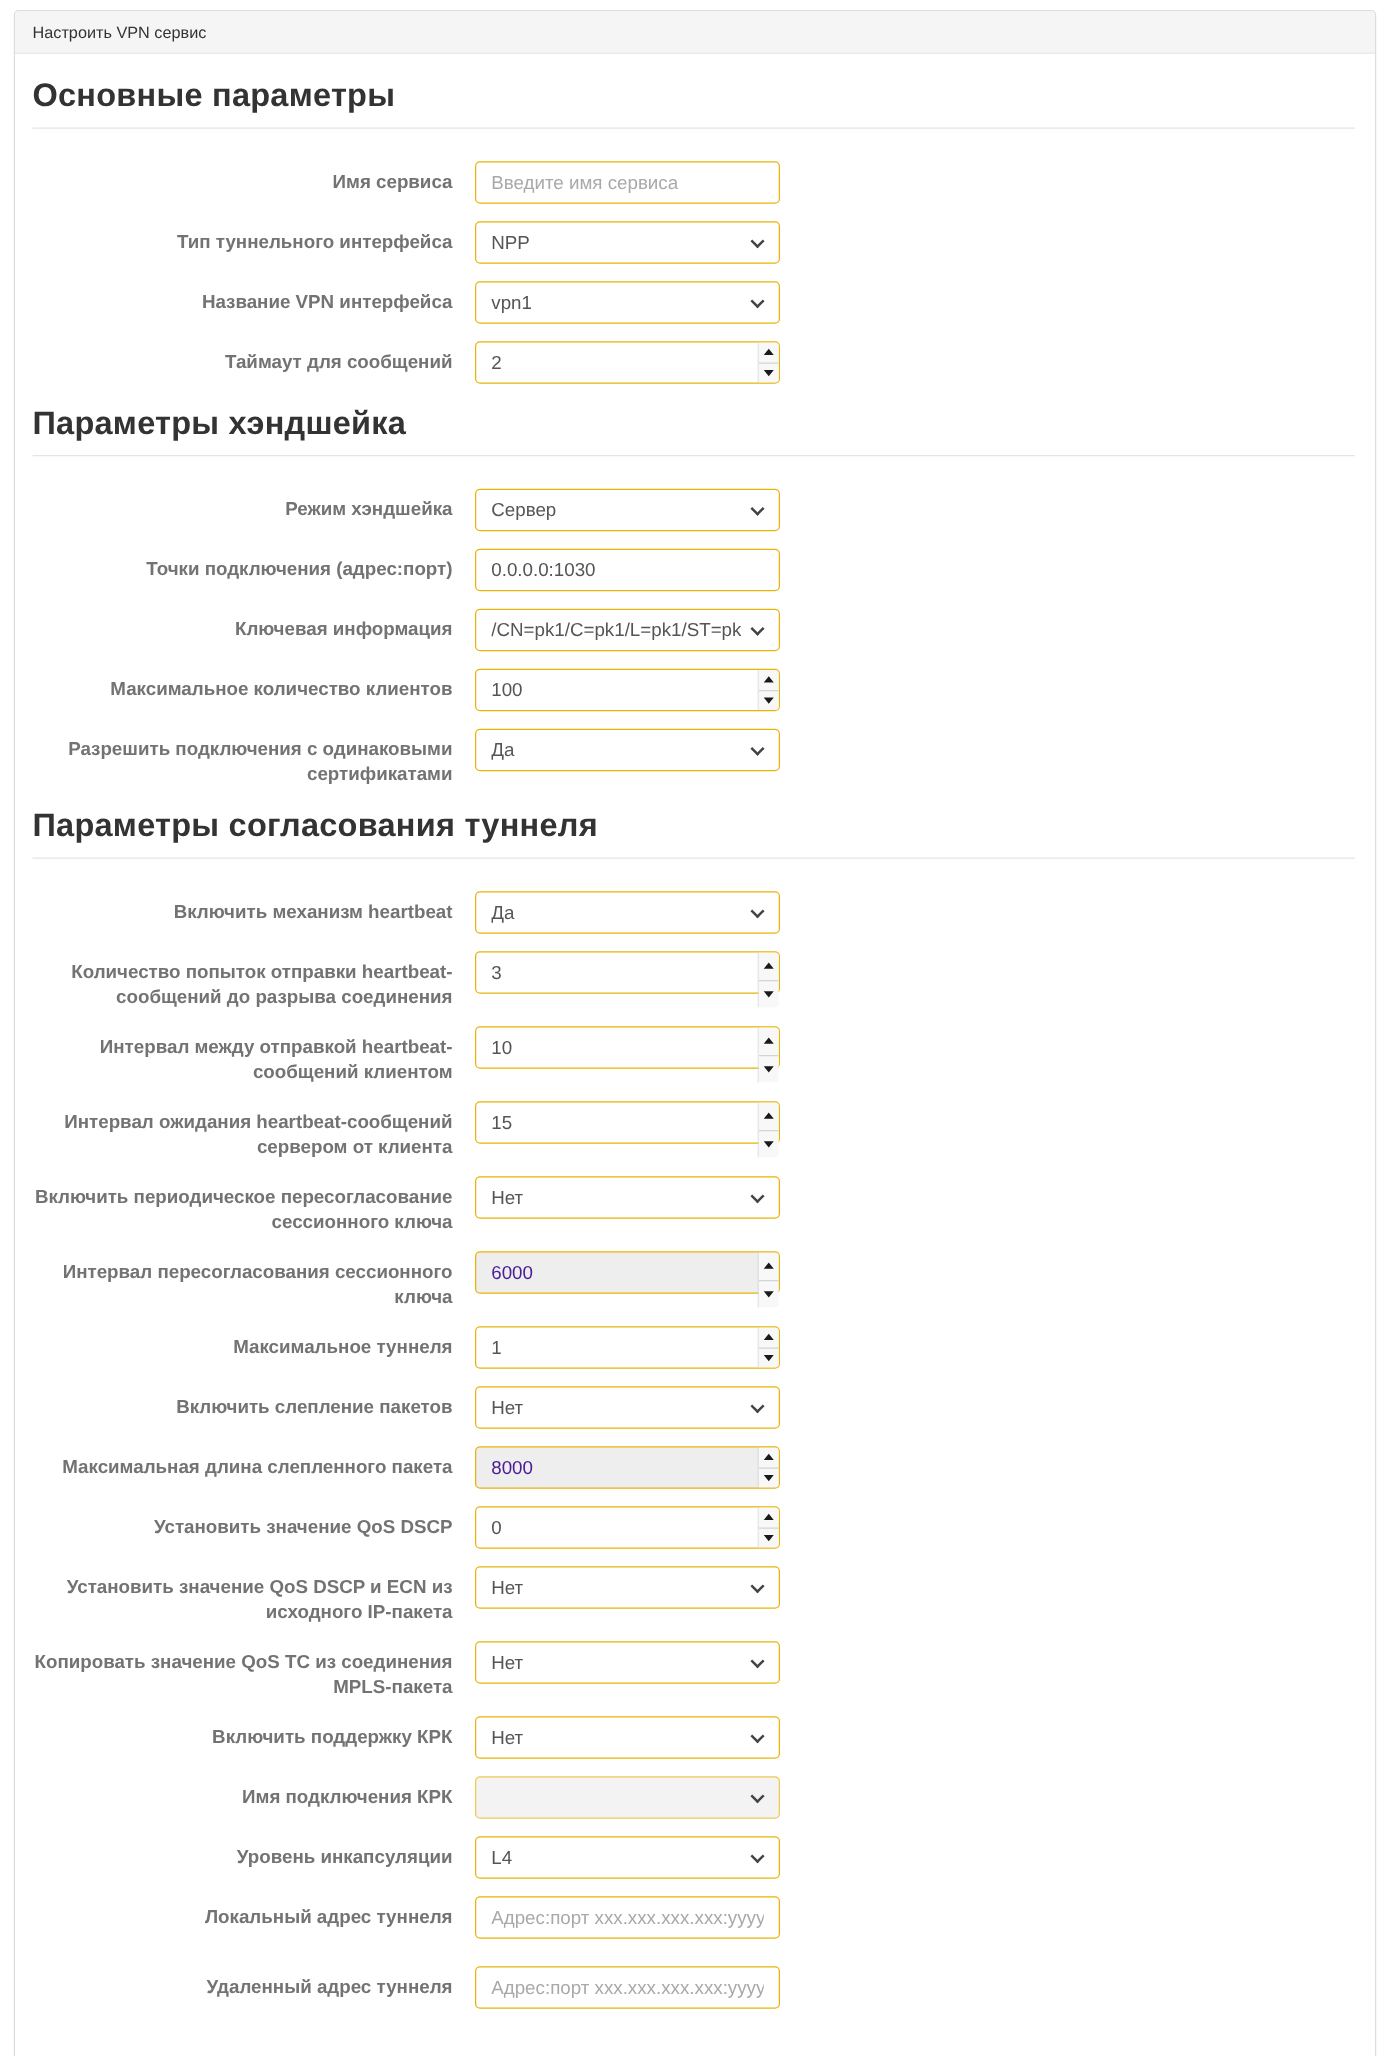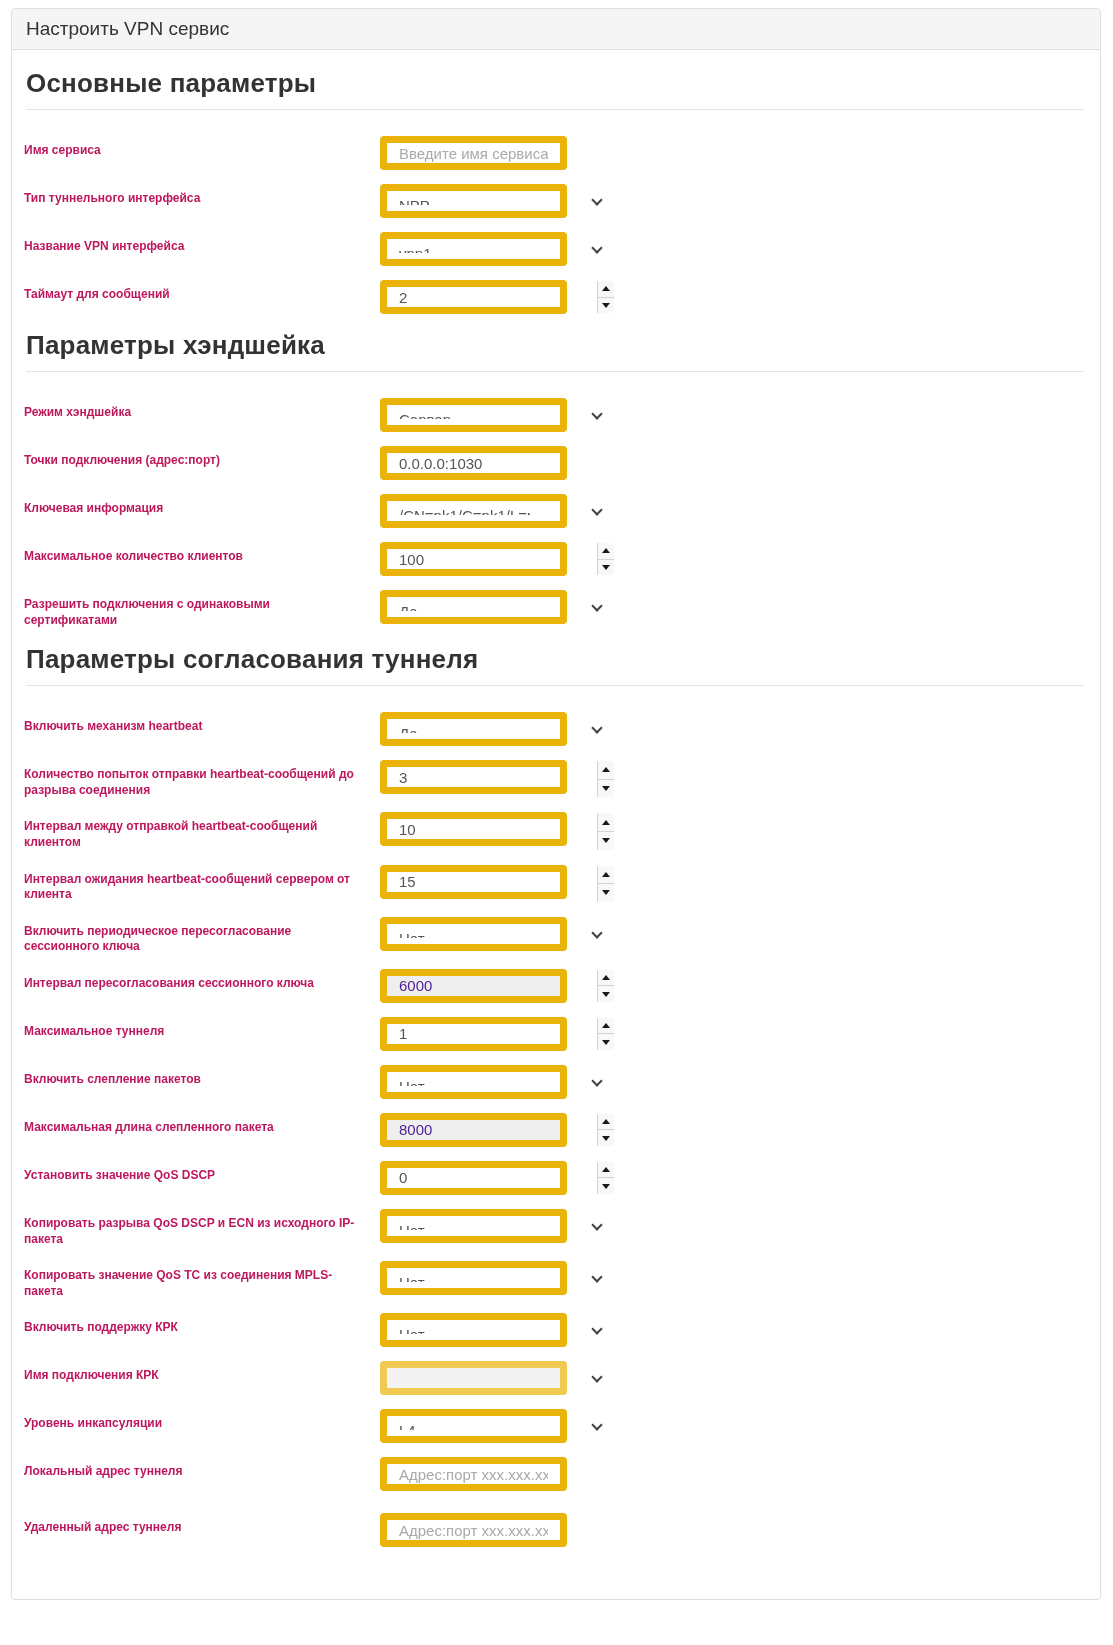--- a/index.html
+++ b/index.html
@@ -14,21 +14,21 @@
     margin: 8px 12px 8px 11px;
     border: 1px solid #ddd;
     border-radius: 4px;
     background: #fff;
   }
   .card-header {
     background: #f5f5f5;
     border-bottom: 1px solid #ddd;
     border-radius: 3px 3px 0 0;
     padding: 9px 14px;
-    font-size: 19px;
+    font-size: 13px;
     color: #333;
   }
   .card-body { padding: 10px 14px 38px 12px; }
 
   .section-title {
     font-size: 26px;
     font-weight: 700;
     color: #333;
     margin: 16px 2px 10px 2px;
     letter-spacing: 0.2px;
@@ -38,38 +38,38 @@
     border: none;
     border-top: 1px solid #e5e5e5;
     margin: 0 2px 26px 2px;
   }
 
   .form-row { display: flex; margin-bottom: 14px; }
   .form-row.mt-extra { margin-top: 22px; }
   .lbl {
     flex: 0 0 356px;
     padding: 7px 18px 0 0;
-    text-align: left;
+    text-align: right;
     font-weight: 700;
-    font-size: 12px;
+    font-size: 15px;
     line-height: 1.3;
-    color: #be185d;
+    color: #737373;
   }
   .ctrl { flex: 0 0 235px; position: relative; }
 
   .fc {
     display: block;
-    width: 187px;
+    width: 244px;
     height: 34px;
     padding: 6px 12px;
     font-family: "Liberation Sans", "DejaVu Sans", sans-serif;
     font-size: 15px;
     color: #555;
     background: #fff;
-    border: 7px solid #eab308;
+    border: 1px solid #eab308;
     border-radius: 4px;
     outline: none;
   }
   .fc::placeholder { color: #a9a9a9; opacity: 1; }
   .fc:disabled { background: #eee; color: #4c1d95; }
 
   
   select.fc {
     -webkit-appearance: none;
     -moz-appearance: none;
@@ -368,21 +368,21 @@
               <i class="tri-up"></i>
             </span>
           <span class="spin">
               <i class="tri-down"></i>
             </span>
         </span>
       </div>
     </div>
 
     <div class="form-row">
-      <label class="lbl">Копировать разрыва QoS DSCP и ECN из исходного IP-пакета</label>
+      <label class="lbl">Установить значение QoS DSCP и ECN из исходного IP-пакета</label>
       <div class="ctrl">
         <select class="fc">
           <option>Нет</option>
         </select>
         <span class="chev"></span>
       </div>
     </div>
 
     <div class="form-row">
       <label class="lbl">Копировать значение QoS TC из соединения MPLS-пакета</label>

